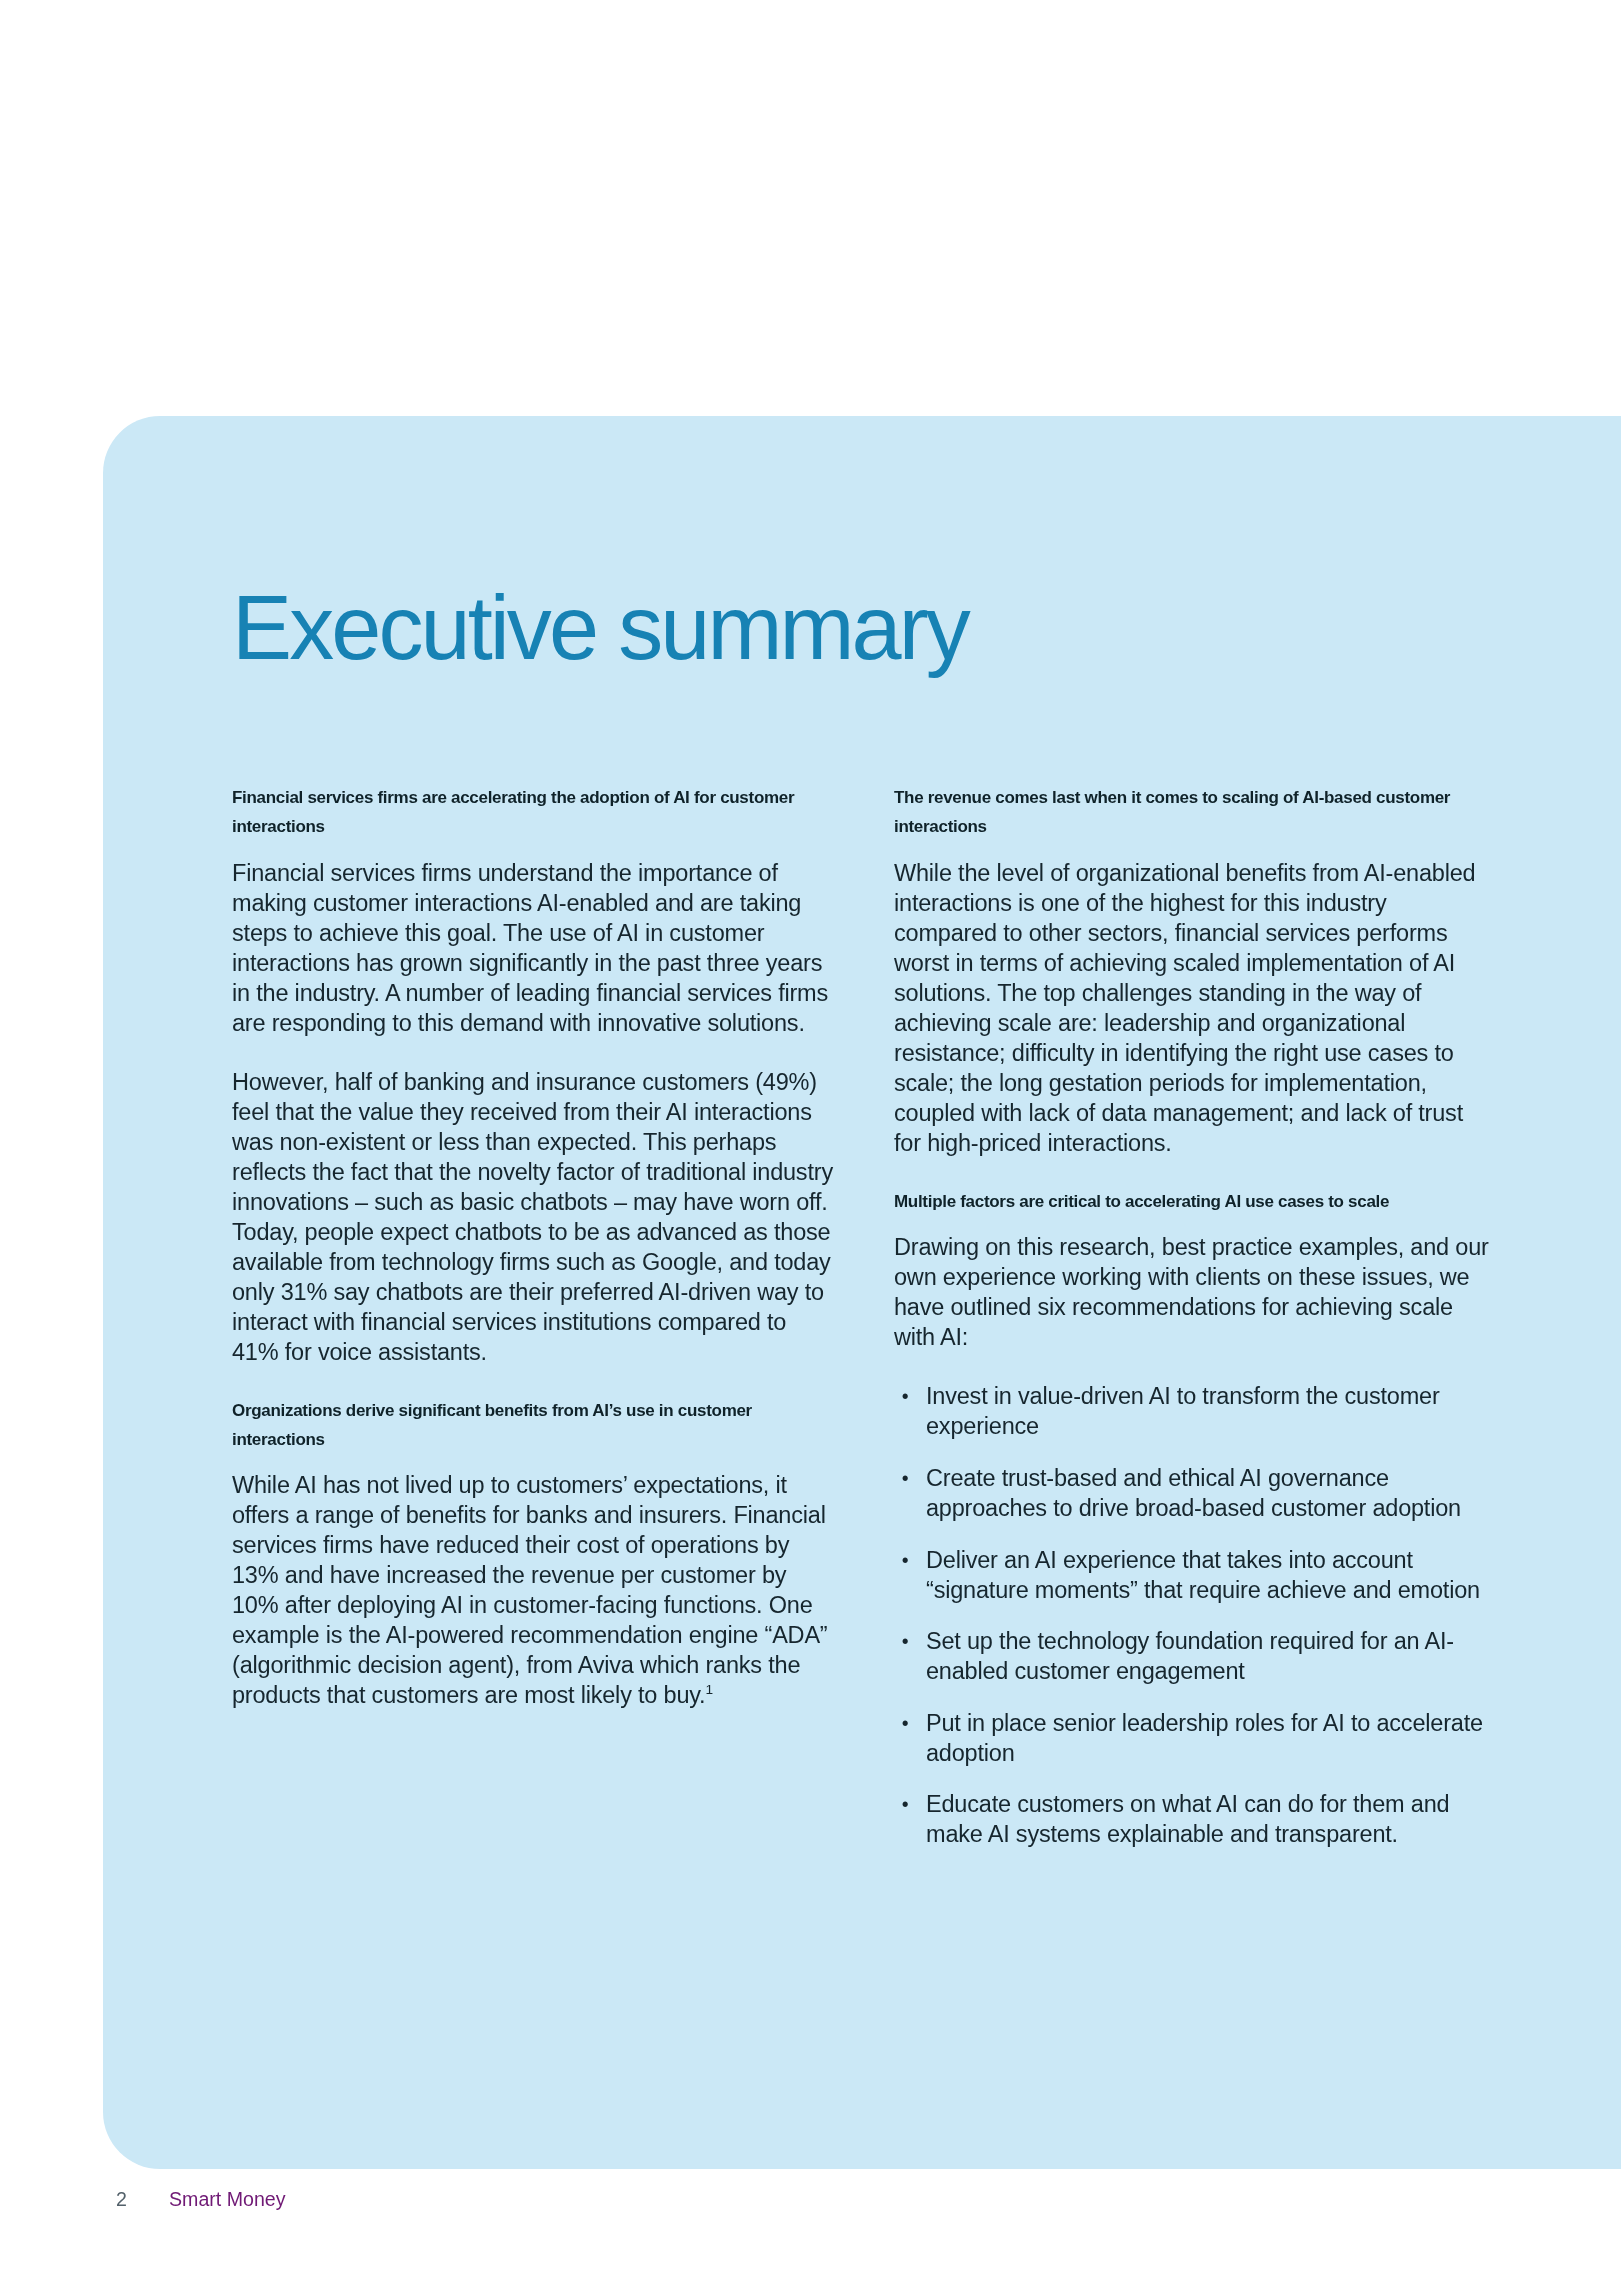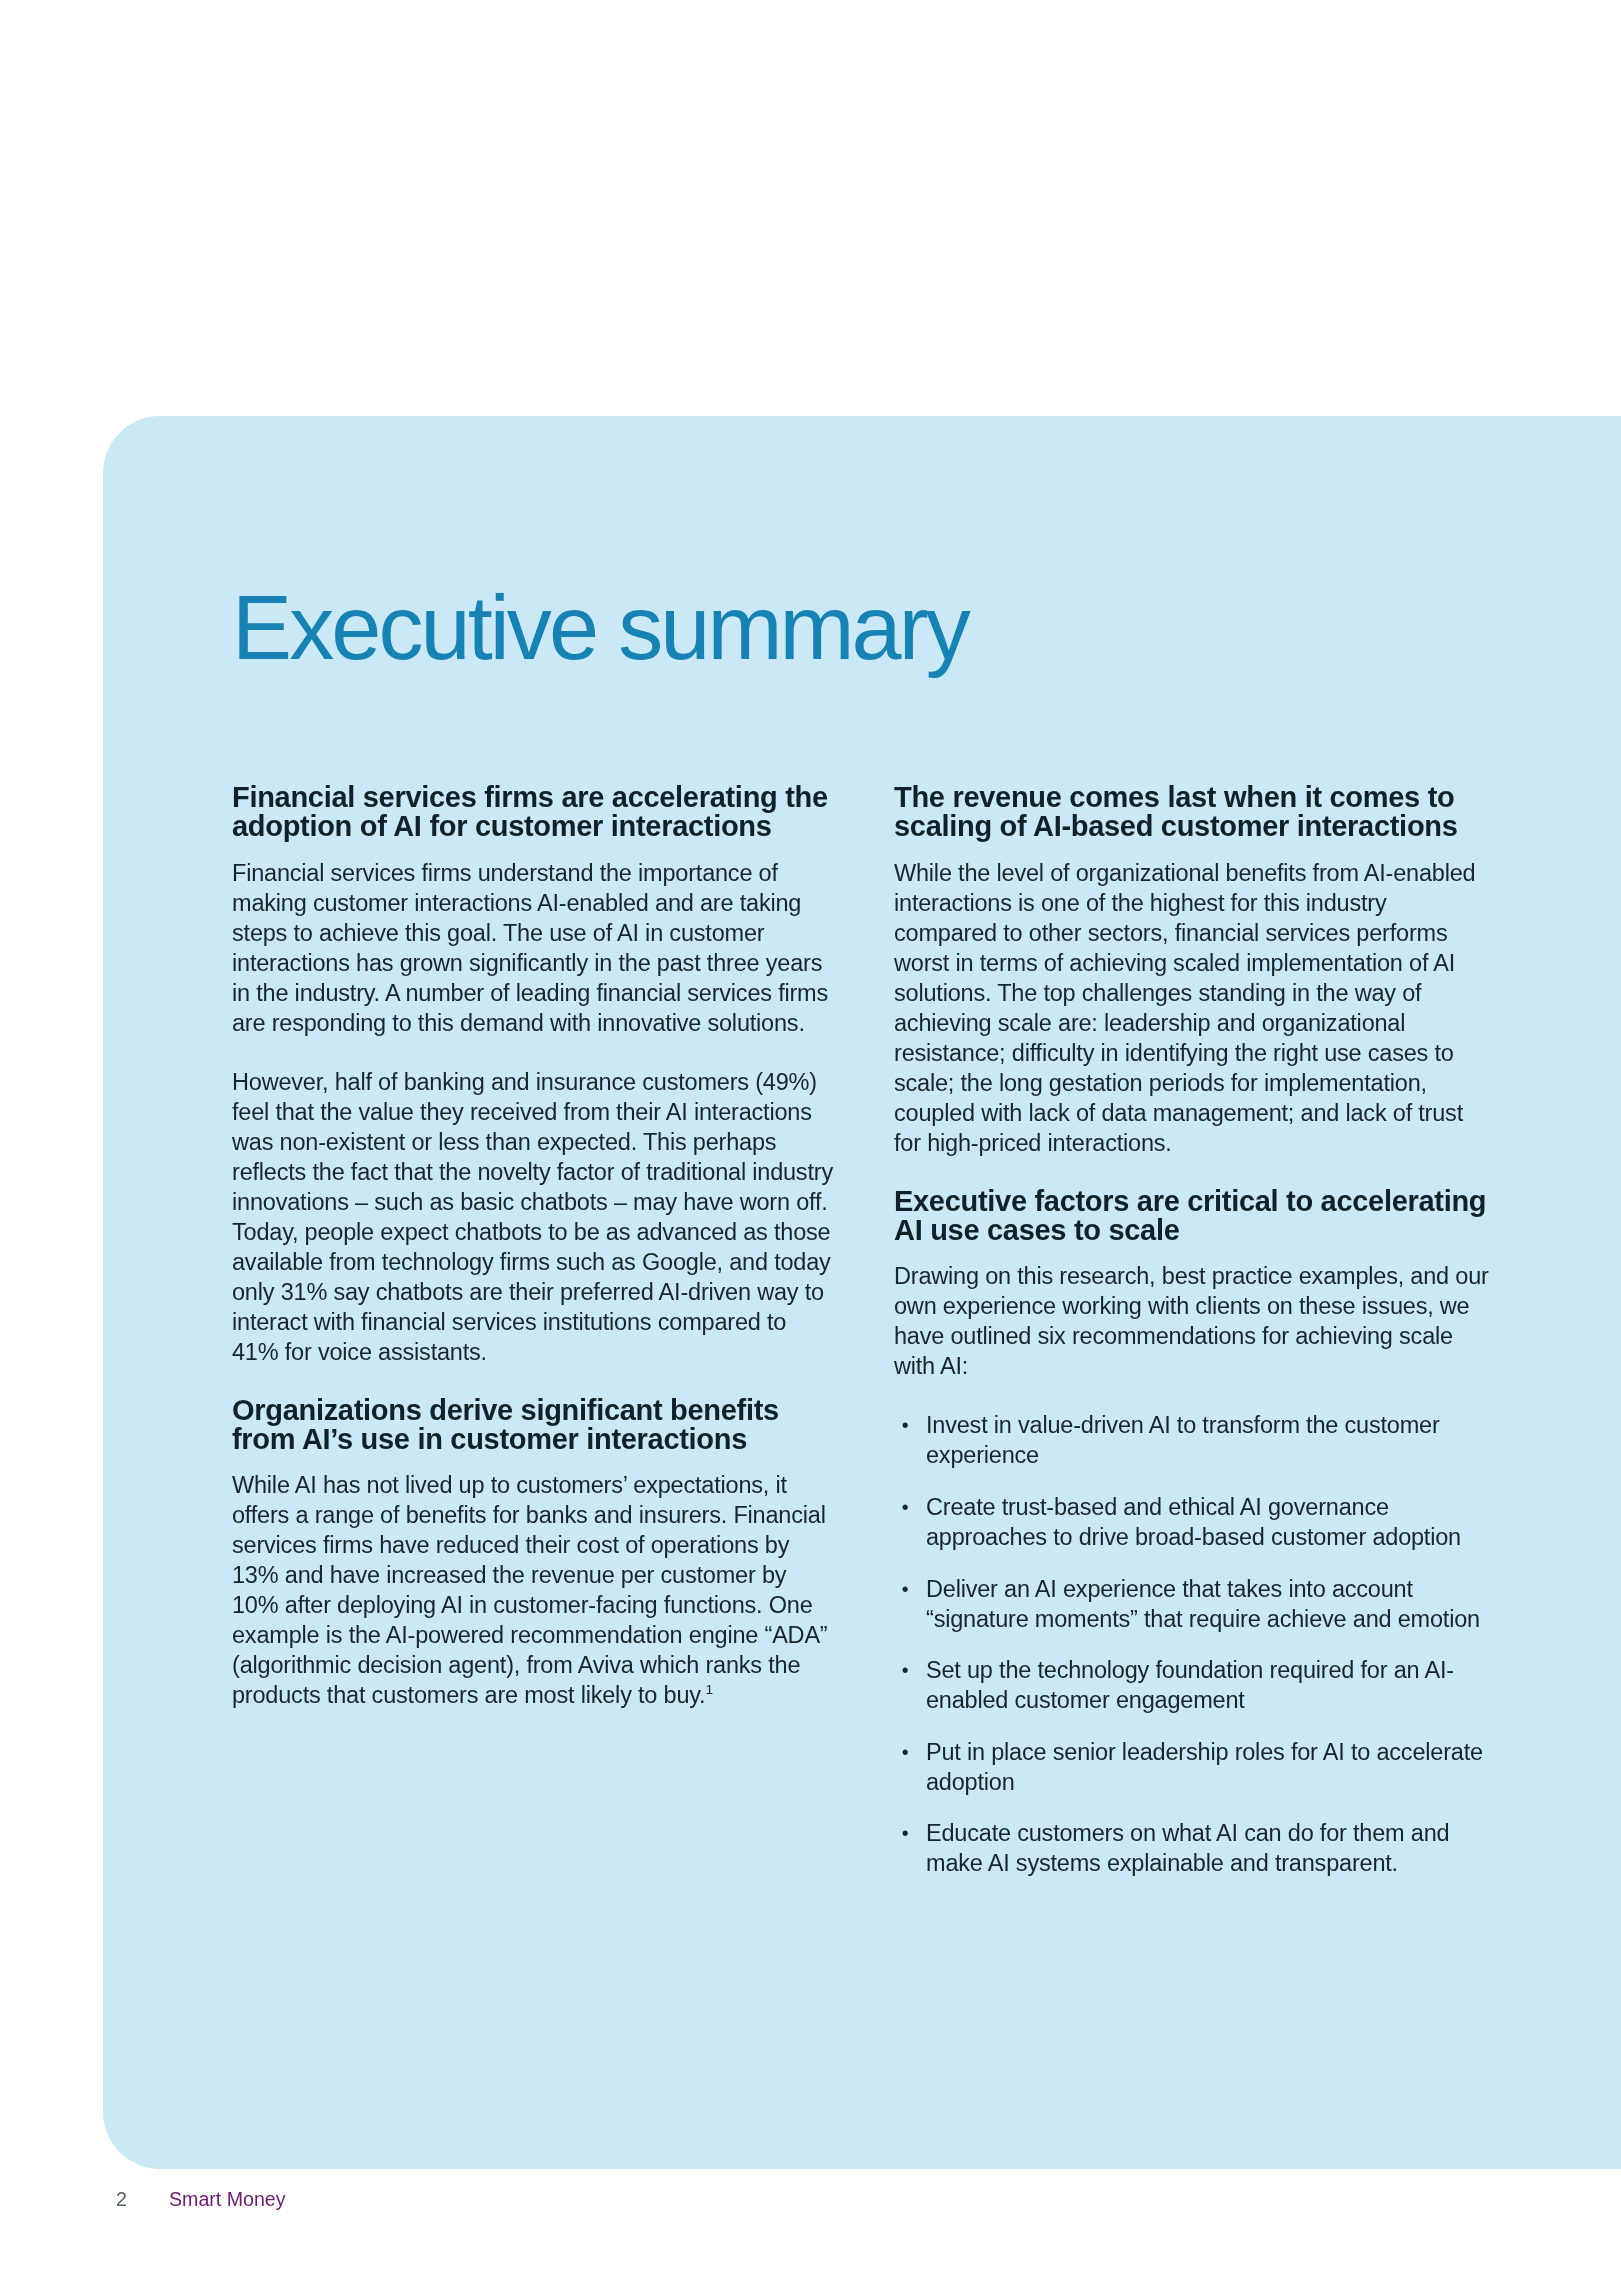--- a/index.html
+++ b/index.html
@@ -34,21 +34,21 @@
   }
 
   .columns {
     display: flex;
     gap: 61px;
     margin-top: 110px;
   }
   .col { width: 601px; }
 
   .section-heading {
-    font-size: 29px;
+    font-size: 17px;
     line-height: 29px;
     font-weight: bold;
     letter-spacing: -0.3px;
     color: #0f2229;
     margin: 9.8px 0 16.7px 0;
   }
   .section-heading:first-child { margin-top: 0; }
 
   .paragraph {
     font-size: 23.5px;
@@ -112,21 +112,21 @@
         <h2 class="section-heading">Financial services firms are accelerating the adoption of AI for customer interactions</h2>
         <p class="paragraph">Financial services firms understand the importance of making customer interactions AI-enabled and are taking steps to achieve this goal. The use of AI in customer interactions has grown significantly in the past three years in the industry. A number of leading financial services firms are responding to this demand with innovative solutions.</p>
         <p class="paragraph">However, half of banking and insurance customers (49%) feel that the value they received from their AI interactions was non-existent or less than expected. This perhaps reflects the fact that the novelty factor of traditional industry innovations – such as basic chatbots – may have worn off. Today, people expect chatbots to be as advanced as those available from technology firms such as Google, and today only 31% say chatbots are their preferred AI-driven way to interact with financial services institutions compared to 41% for voice assistants.</p>
         <h2 class="section-heading">Organizations derive significant benefits from AI’s use in customer interactions</h2>
         <p class="paragraph"><span>While AI has not lived up to customers’ expectations, it offers a range of benefits for banks and insurers. Financial services firms have reduced their cost of operations by 13% and have increased the revenue per customer by 10% after deploying AI in customer-facing functions. One example is the AI-powered recommendation engine “ADA” (algorithmic decision agent), from Aviva which ranks the products that customers are most likely to buy.</span><sup>1</sup></p>
       </div>
 
       <div class="col">
         <h2 class="section-heading">The revenue comes last when it comes to scaling of AI-based customer interactions</h2>
         <p class="paragraph">While the level of organizational benefits from AI-enabled interactions is one of the highest for this industry compared to other sectors, financial services performs worst in terms of achieving scaled implementation of AI solutions. The top challenges standing in the way of achieving scale are: leadership and organizational resistance; difficulty in identifying the right use cases to scale; the long gestation periods for implementation, coupled with lack of data management; and lack of trust for high-priced interactions.</p>
-        <h2 class="section-heading">Executive factors are critical to accelerating AI use cases to scale</h2>
+        <h2 class="section-heading">Multiple factors are critical to accelerating AI use cases to scale</h2>
         <p class="paragraph">Drawing on this research, best practice examples, and our own experience working with clients on these issues, we have outlined six recommendations for achieving scale with AI:</p>
 
         <div class="bullet-list">
           <div class="bullet-item">
             <span class="bullet-marker">•</span>
             <span class="bullet-text">Invest in value-driven AI to transform the customer experience</span>
           </div>
           <div class="bullet-item">
             <span class="bullet-marker">•</span>
             <span class="bullet-text">Create trust-based and ethical AI governance approaches to drive broad-based customer adoption</span>

